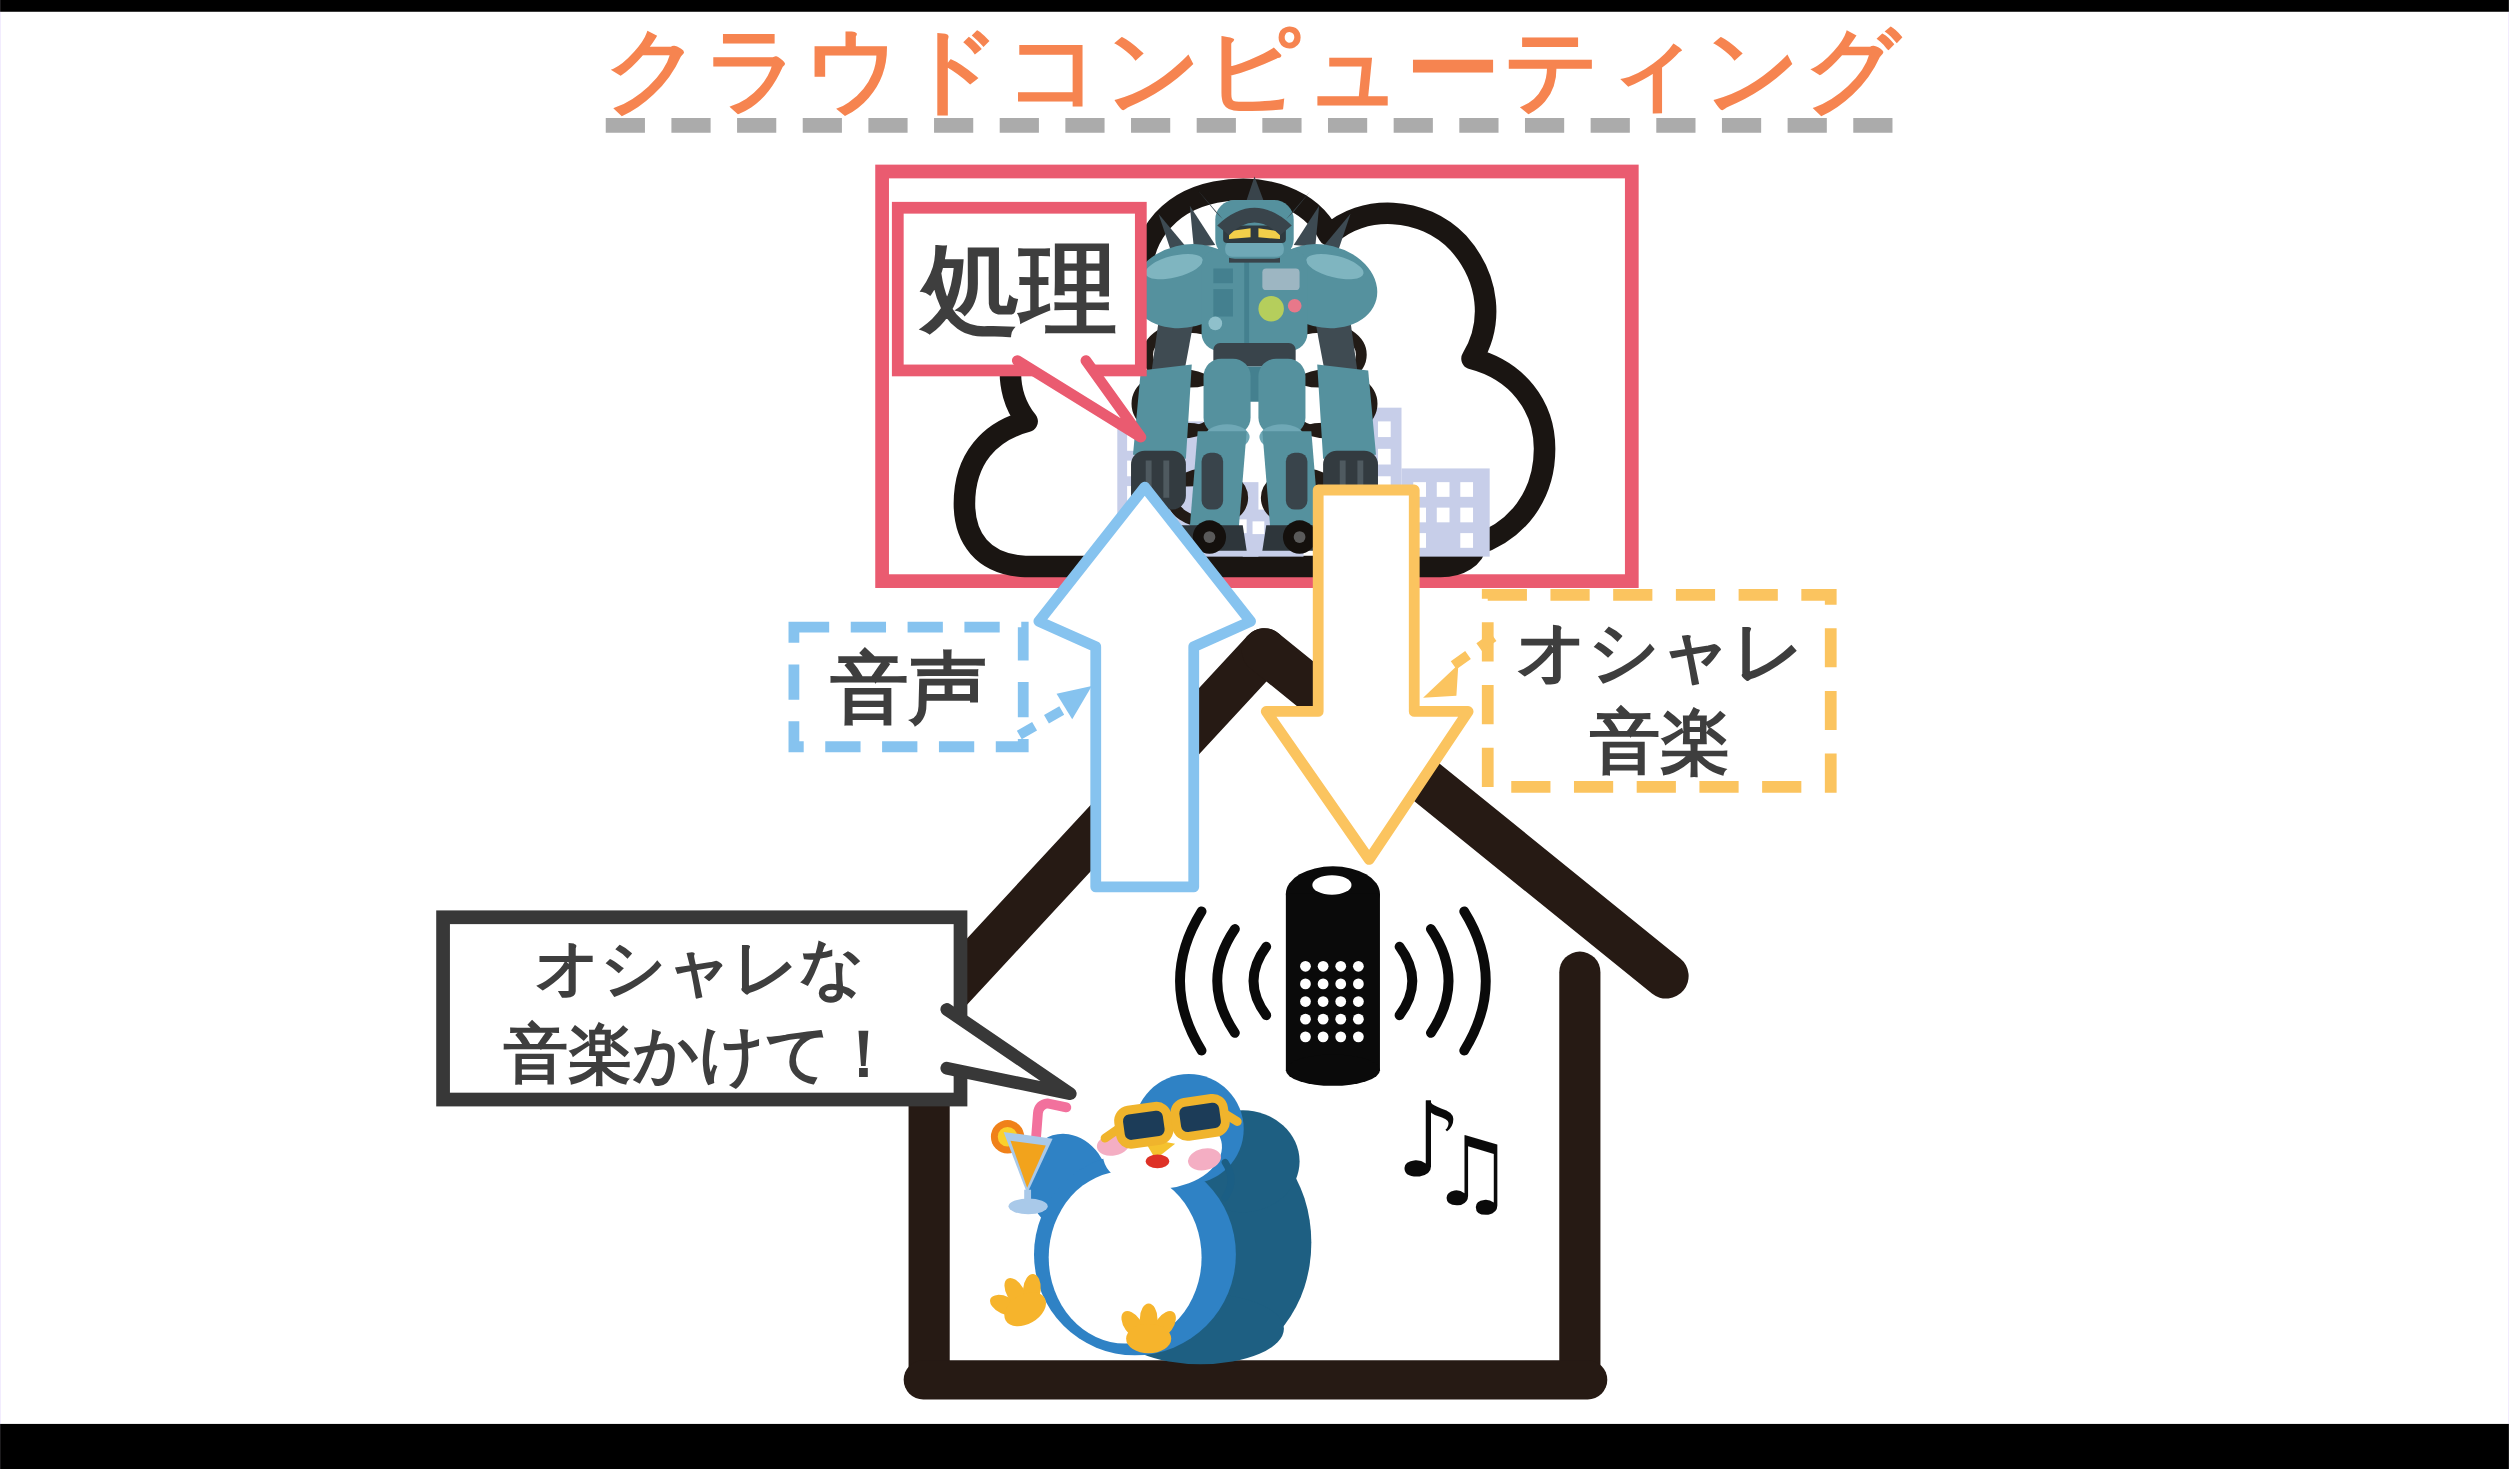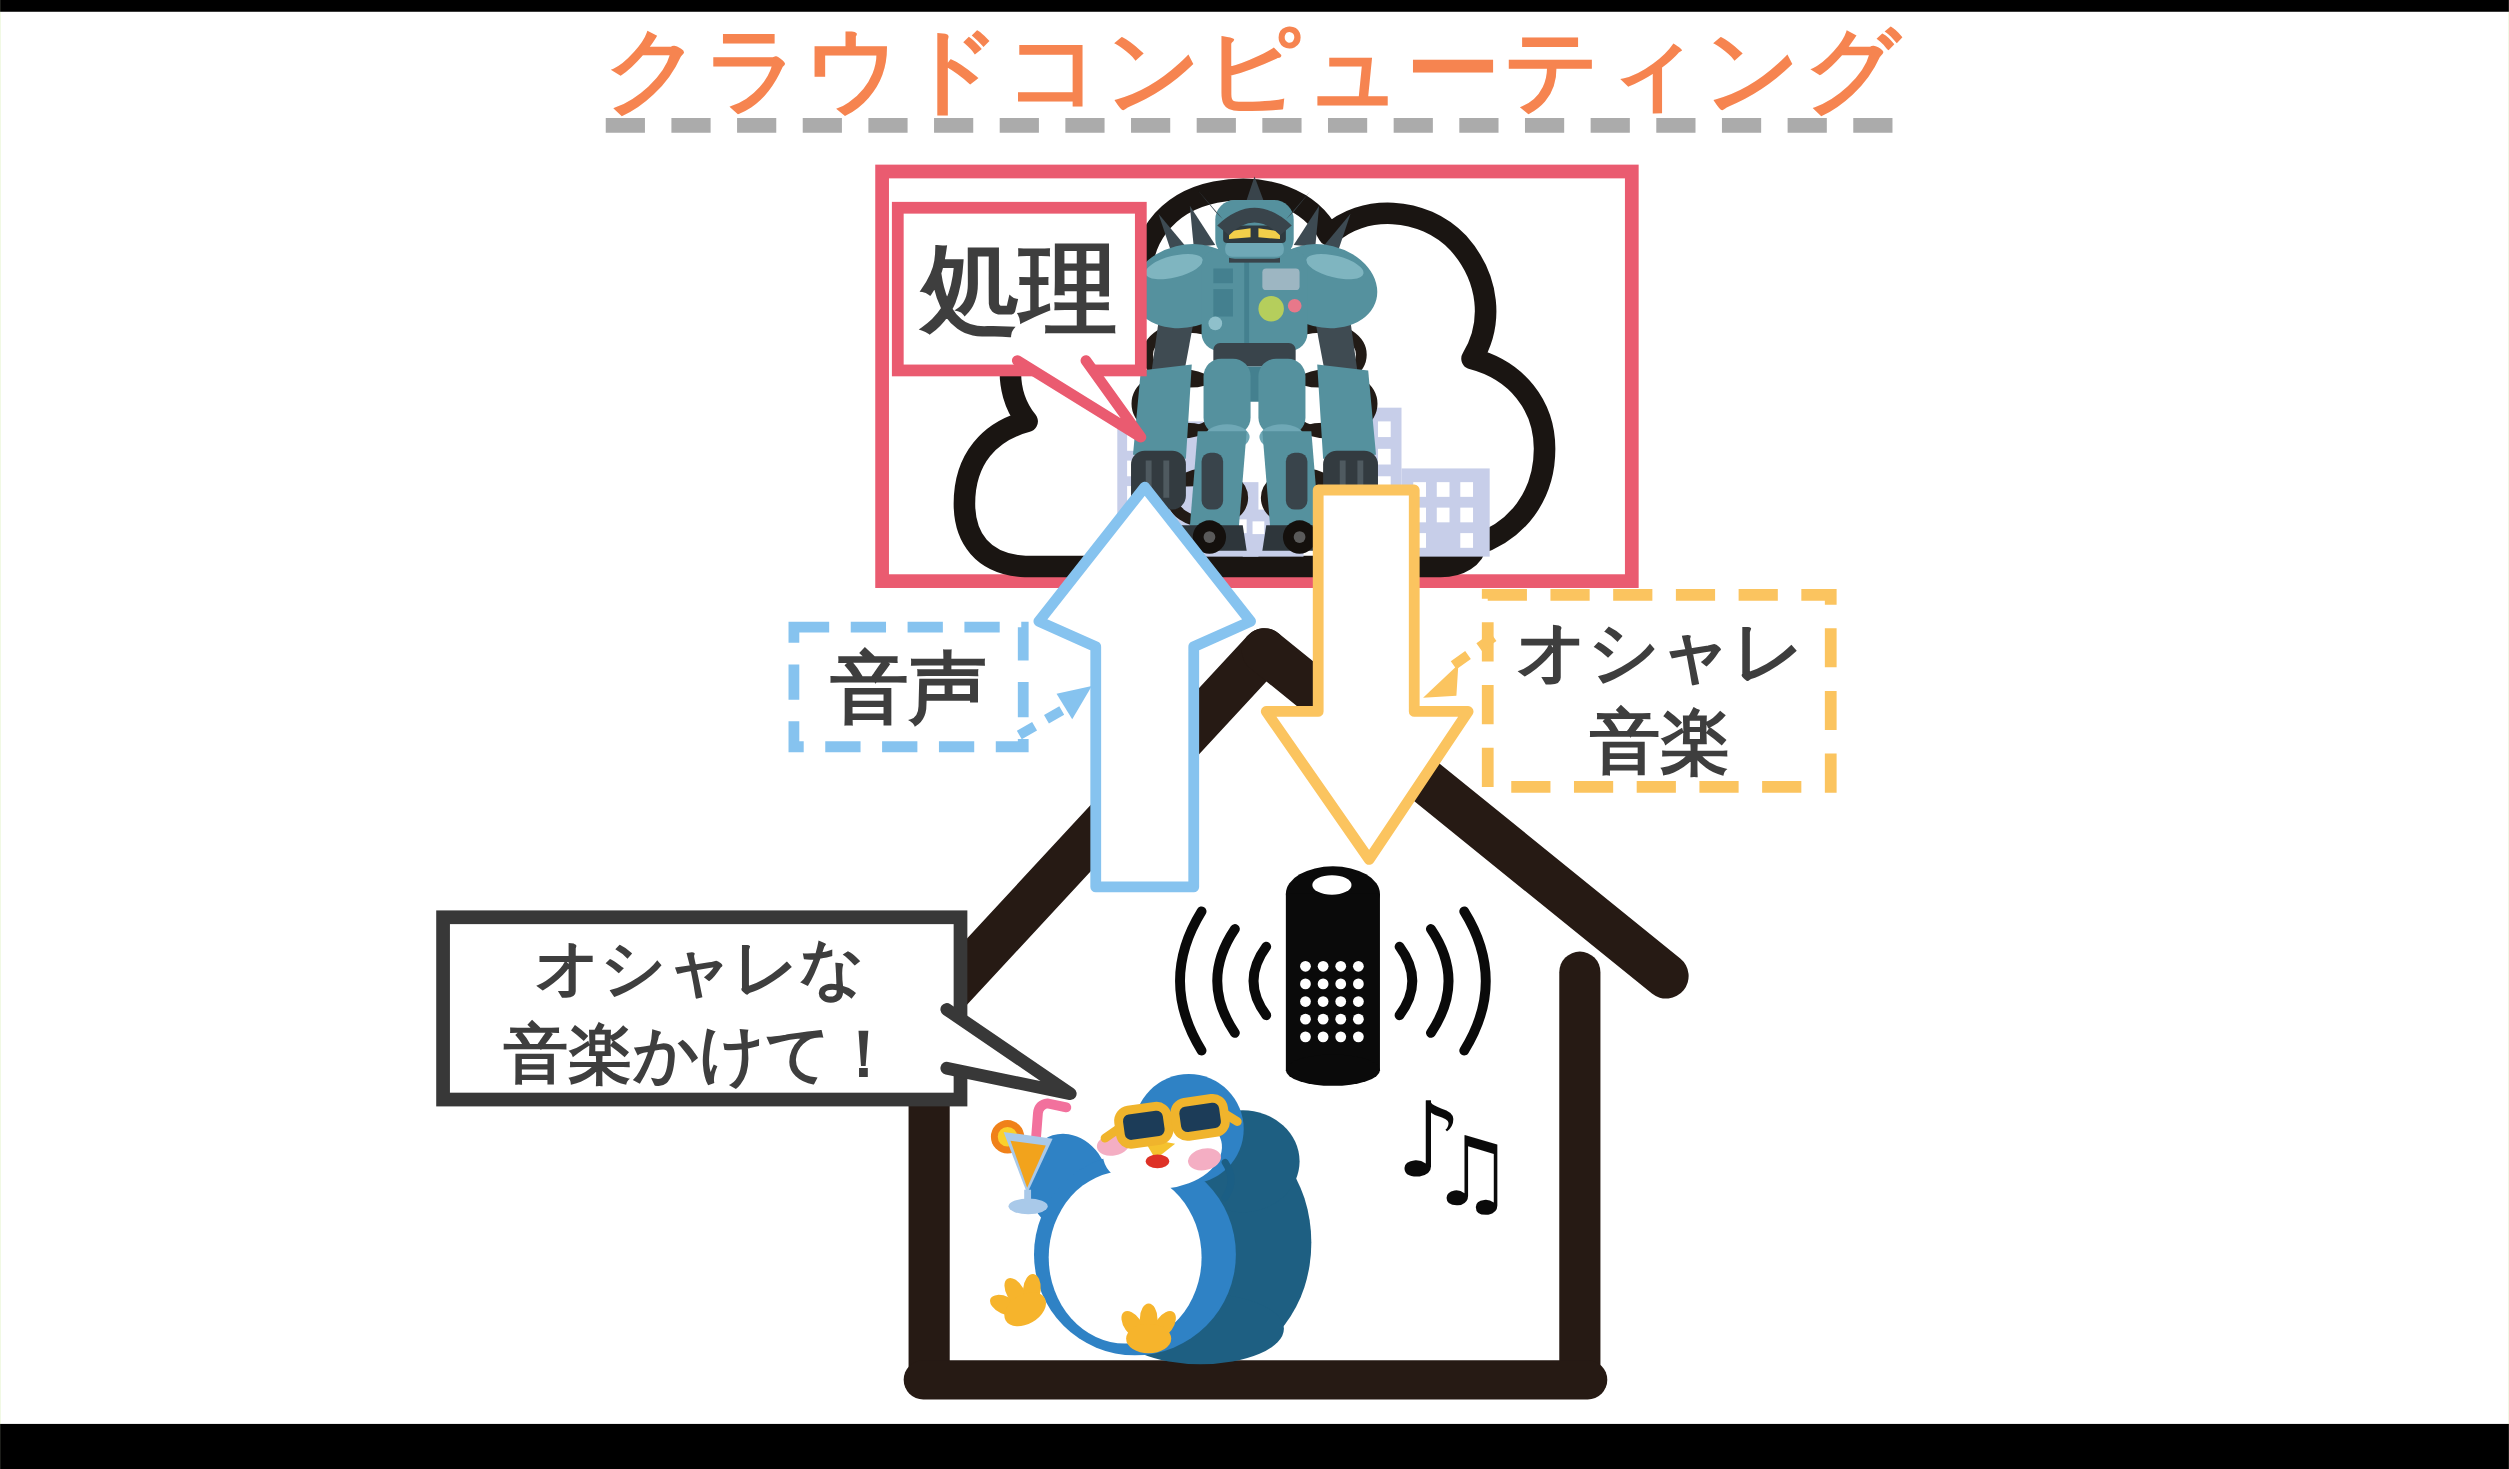--- a/index.html
+++ b/index.html
@@ -1,16 +1,16 @@
 <!DOCTYPE html>
 <html><head>
 <meta charset="utf-8">
 <style>
   html,body{margin:0;padding:0;background:#000;}
-  .canvas{position:relative;width:2509px;height:1469px;background:#84cc16;overflow:hidden;}
+  .canvas{position:relative;width:2509px;height:1469px;background:#8b5cf6;overflow:hidden;}
   svg{position:absolute;left:0;top:0;display:block;}
   svg text{font-family:"DejaVu Sans","Liberation Sans",sans-serif;font-weight:700;text-anchor:middle;}
   .t-title{font-size:96px;letter-spacing:4px;}
   .t-shori{font-size:100px;}
   .t-voice{font-size:80px;}
   .t-music{font-size:72px;}
   .t-bubble{font-size:66px;}
   .t-note1{font-size:106px;font-weight:400;}
   .t-note2{font-size:98px;font-weight:400;}
 </style>

